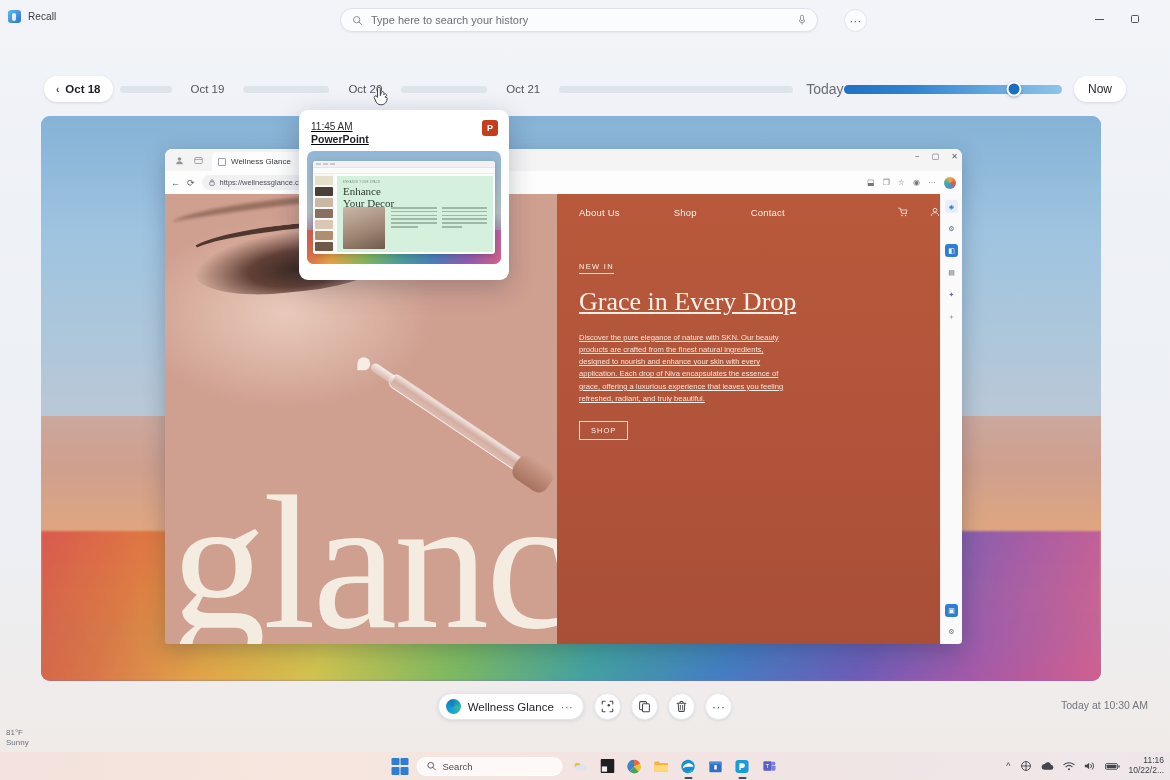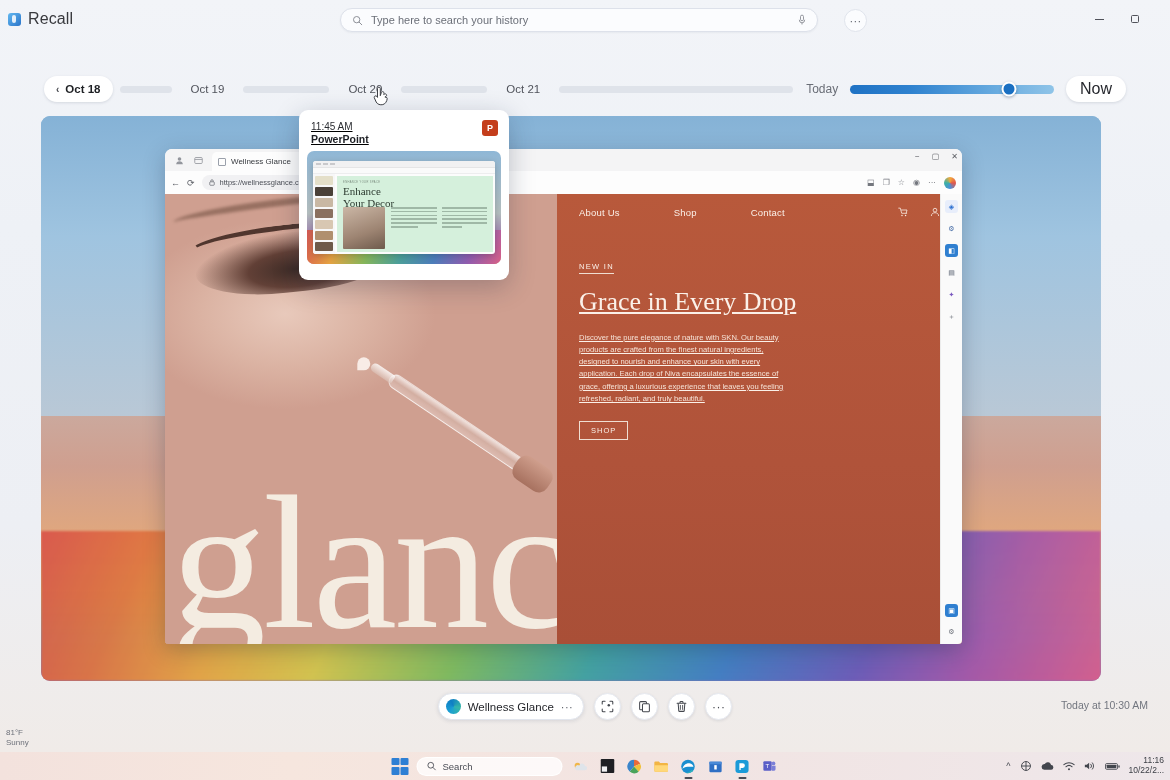--- a/index.html
+++ b/index.html
@@ -26,21 +26,21 @@
   }
   #recall-brand .glyph {
     width: 13px; height: 13px; border-radius: 3px;
     background: linear-gradient(135deg,#62b8f0,#2a74c9);
     position: relative;
   }
   #recall-brand .glyph::after{
     content:""; position:absolute; left:4px; top:2.5px;
     width:4px;height:8px;border-radius:2px;background:#fff;opacity:.85;
   }
-  #recall-brand .label { font-size: 16px; color: #38393d; letter-spacing: .1px; }
+  #recall-brand .label { font-size: 10px; color: #38393d; letter-spacing: .1px; }
 
   .wincap { position: absolute; top: 8px; width: 34px; height: 22px;
     display: flex; align-items: center; justify-content: center;
     color: #4a4b50; font-size: 10px; }
   #cap-min { right: 54px; }
   #cap-max { right: 18px; }
   .cap-min-line { width: 9px; height: 1px; background: #50525a; }
   .cap-max-box { width: 8.5px; height: 8.5px; border: 1px solid #50525a; border-radius: 1.5px; }
 
   
@@ -72,35 +72,35 @@
   .tl-chip.active {
     background: #ffffff; color: #1e2024; font-weight: bold;
     box-shadow: 0 1px 3px rgba(25,40,70,.13);
   }
   .tl-chip .chev { font-size: 10px; color: #44464c; margin-right: 1px; }
   .tl-seg { height: 7px; border-radius: 4px; background: #dfe3ea; margin: 0 7px; }
   .tl-seg.s1 { width: 52px; }
   .tl-seg.s2 { width: 86px; }
   .tl-seg.s3 { width: 86px; }
   .tl-seg.s4 { width: 234px; }
-  #today-label { font-size: 12px; color: #696d76; padding: 0 12px 0 6px; }
+  #today-label { font-size: 14px; color: #696d76; padding: 0 0 0 6px; }
   #slider-track {
     flex: 1; height: 9px; border-radius: 5px; position: relative;
     background: linear-gradient(90deg,#1f72c4 0%,#2f82cf 30%,#64a8de 68%,#8fc4e8 100%);
     max-width: 330px;
   }
   #slider-thumb {
     position: absolute; left: 78%; top: 50%; transform: translate(-50%,-50%);
     width: 15px; height: 15px; border-radius: 50%;
     background: #1a6fc2; border: 2px solid #ffffff;
     box-shadow: 0 1px 3px rgba(10,40,80,.35);
   }
   #now-btn {
     margin-left: 12px; height: 26px; padding: 0 14px; border-radius: 13px;
-    background: #fff; color: #26282e; font-size: 16px;
+    background: #fff; color: #26282e; font-size: 12px;
     display: flex; align-items: center;
     box-shadow: 0 1px 3px rgba(25,40,70,.13);
   }
 
   
   #snapshot-frame {
     position: absolute; left: 41px; top: 116px; width: 1060px; height: 565px;
     border-radius: 9px; overflow: hidden;
     background: linear-gradient(180deg,#8ab5d8 0%,#9cc2df 18%,#c8b0a8 46%,#cf9f8f 62%,#e0a77e 74%,#b8c47c 84%,#6fa8b8 92%,#8a6fb0 100%);
   }

